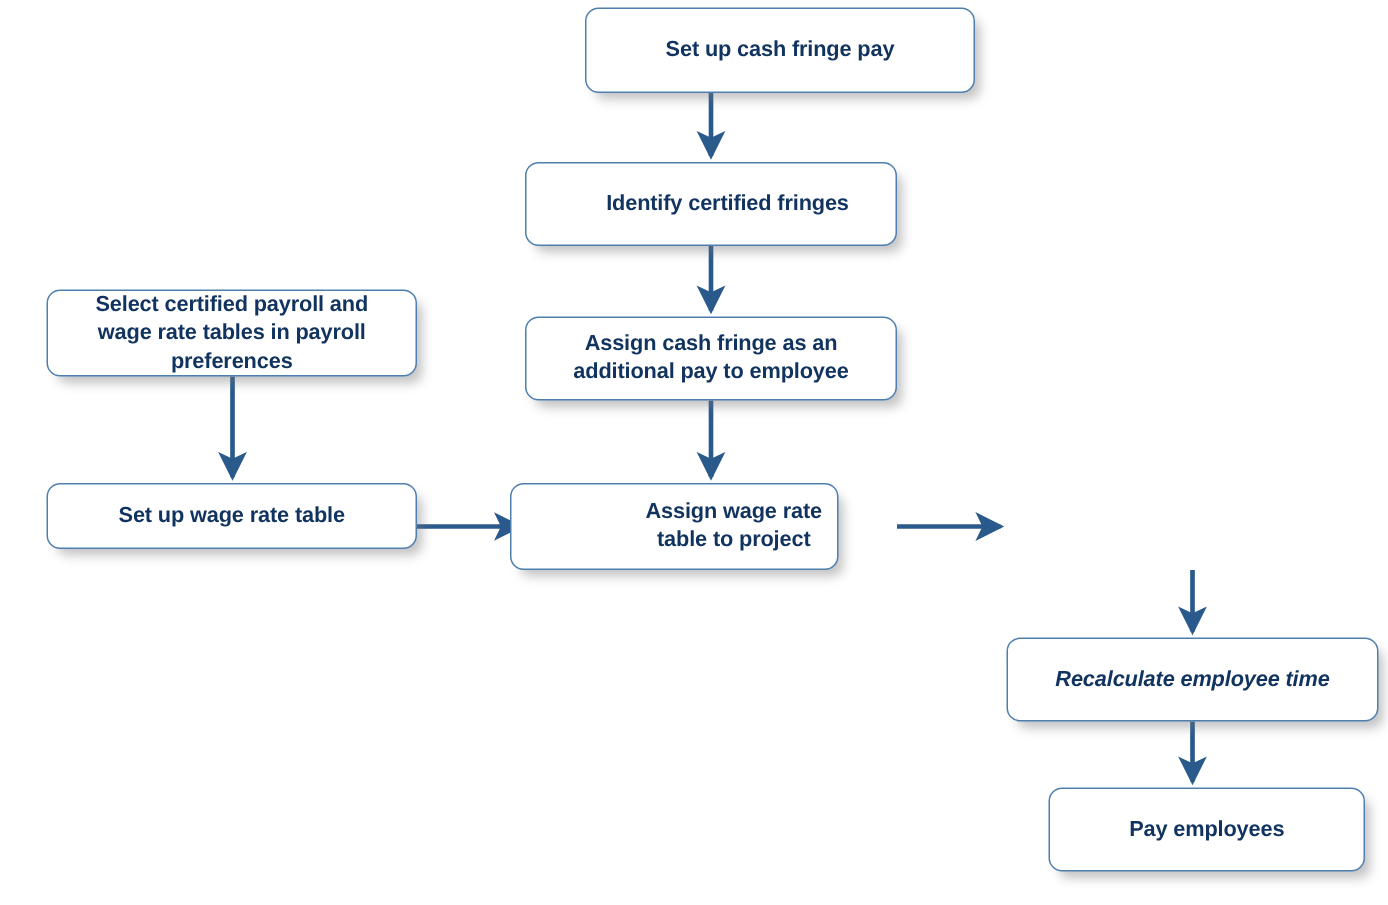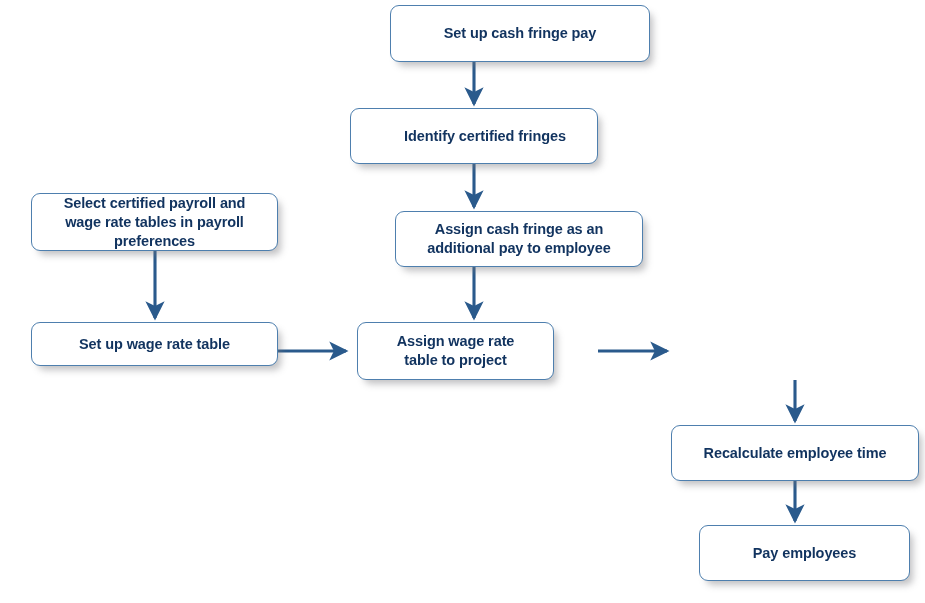--- a/index.html
+++ b/index.html
@@ -80,31 +80,31 @@
     <span class="label">Set up cash fringe pay</span>
   </div>
   <div class="node" style="left: 350px; top: 108px; width: 248px; height: 56px; padding-left: 32px;">
     <span class="label">Identify certified fringes</span>
   </div>
   <div class="node" style="left: 31px; top: 193px; width: 247px; height: 58px;">
     <span class="label">Select certified payroll and
 wage rate tables in payroll
 preferences</span>
   </div>
-  <div class="node" style="left: 350px; top: 211px; width: 248px; height: 56px; margin-left: 45px;">
+  <div class="node" style="left: 350px; top: 211px; width: 248px; height: 56px;">
     <span class="label">Assign cash fringe as an
 additional pay to employee</span>
   </div>
   <div class="node" style="left: 31px; top: 322px; width: 247px; height: 44px;">
     <span class="label">Set up wage rate table</span>
   </div>
-  <div class="node" style="left: 357px; top: 322px; width: 197px; height: 58px;">
+  <div class="node" style="left: 340px; top: 322px; width: 219px; height: 58px; justify-content: flex-end;">
     <span class="label">Assign wage rate
 table to project</span>
   </div>
-  <div class="node" style="left: 671px; top: 425px; width: 248px; height: 56px;">
+  <div class="node" style="left: 671px; top: 425px; width: 248px; height: 56px; font-style: italic;">
     <span class="label">Recalculate employee time</span>
   </div>
   <div class="node" style="left: 656px; top: 525px; width: 211px; height: 56px; margin-left: 43px;">
     <span class="label">Pay employees</span>
   </div>
 
 </div>
 
 </body></html>

